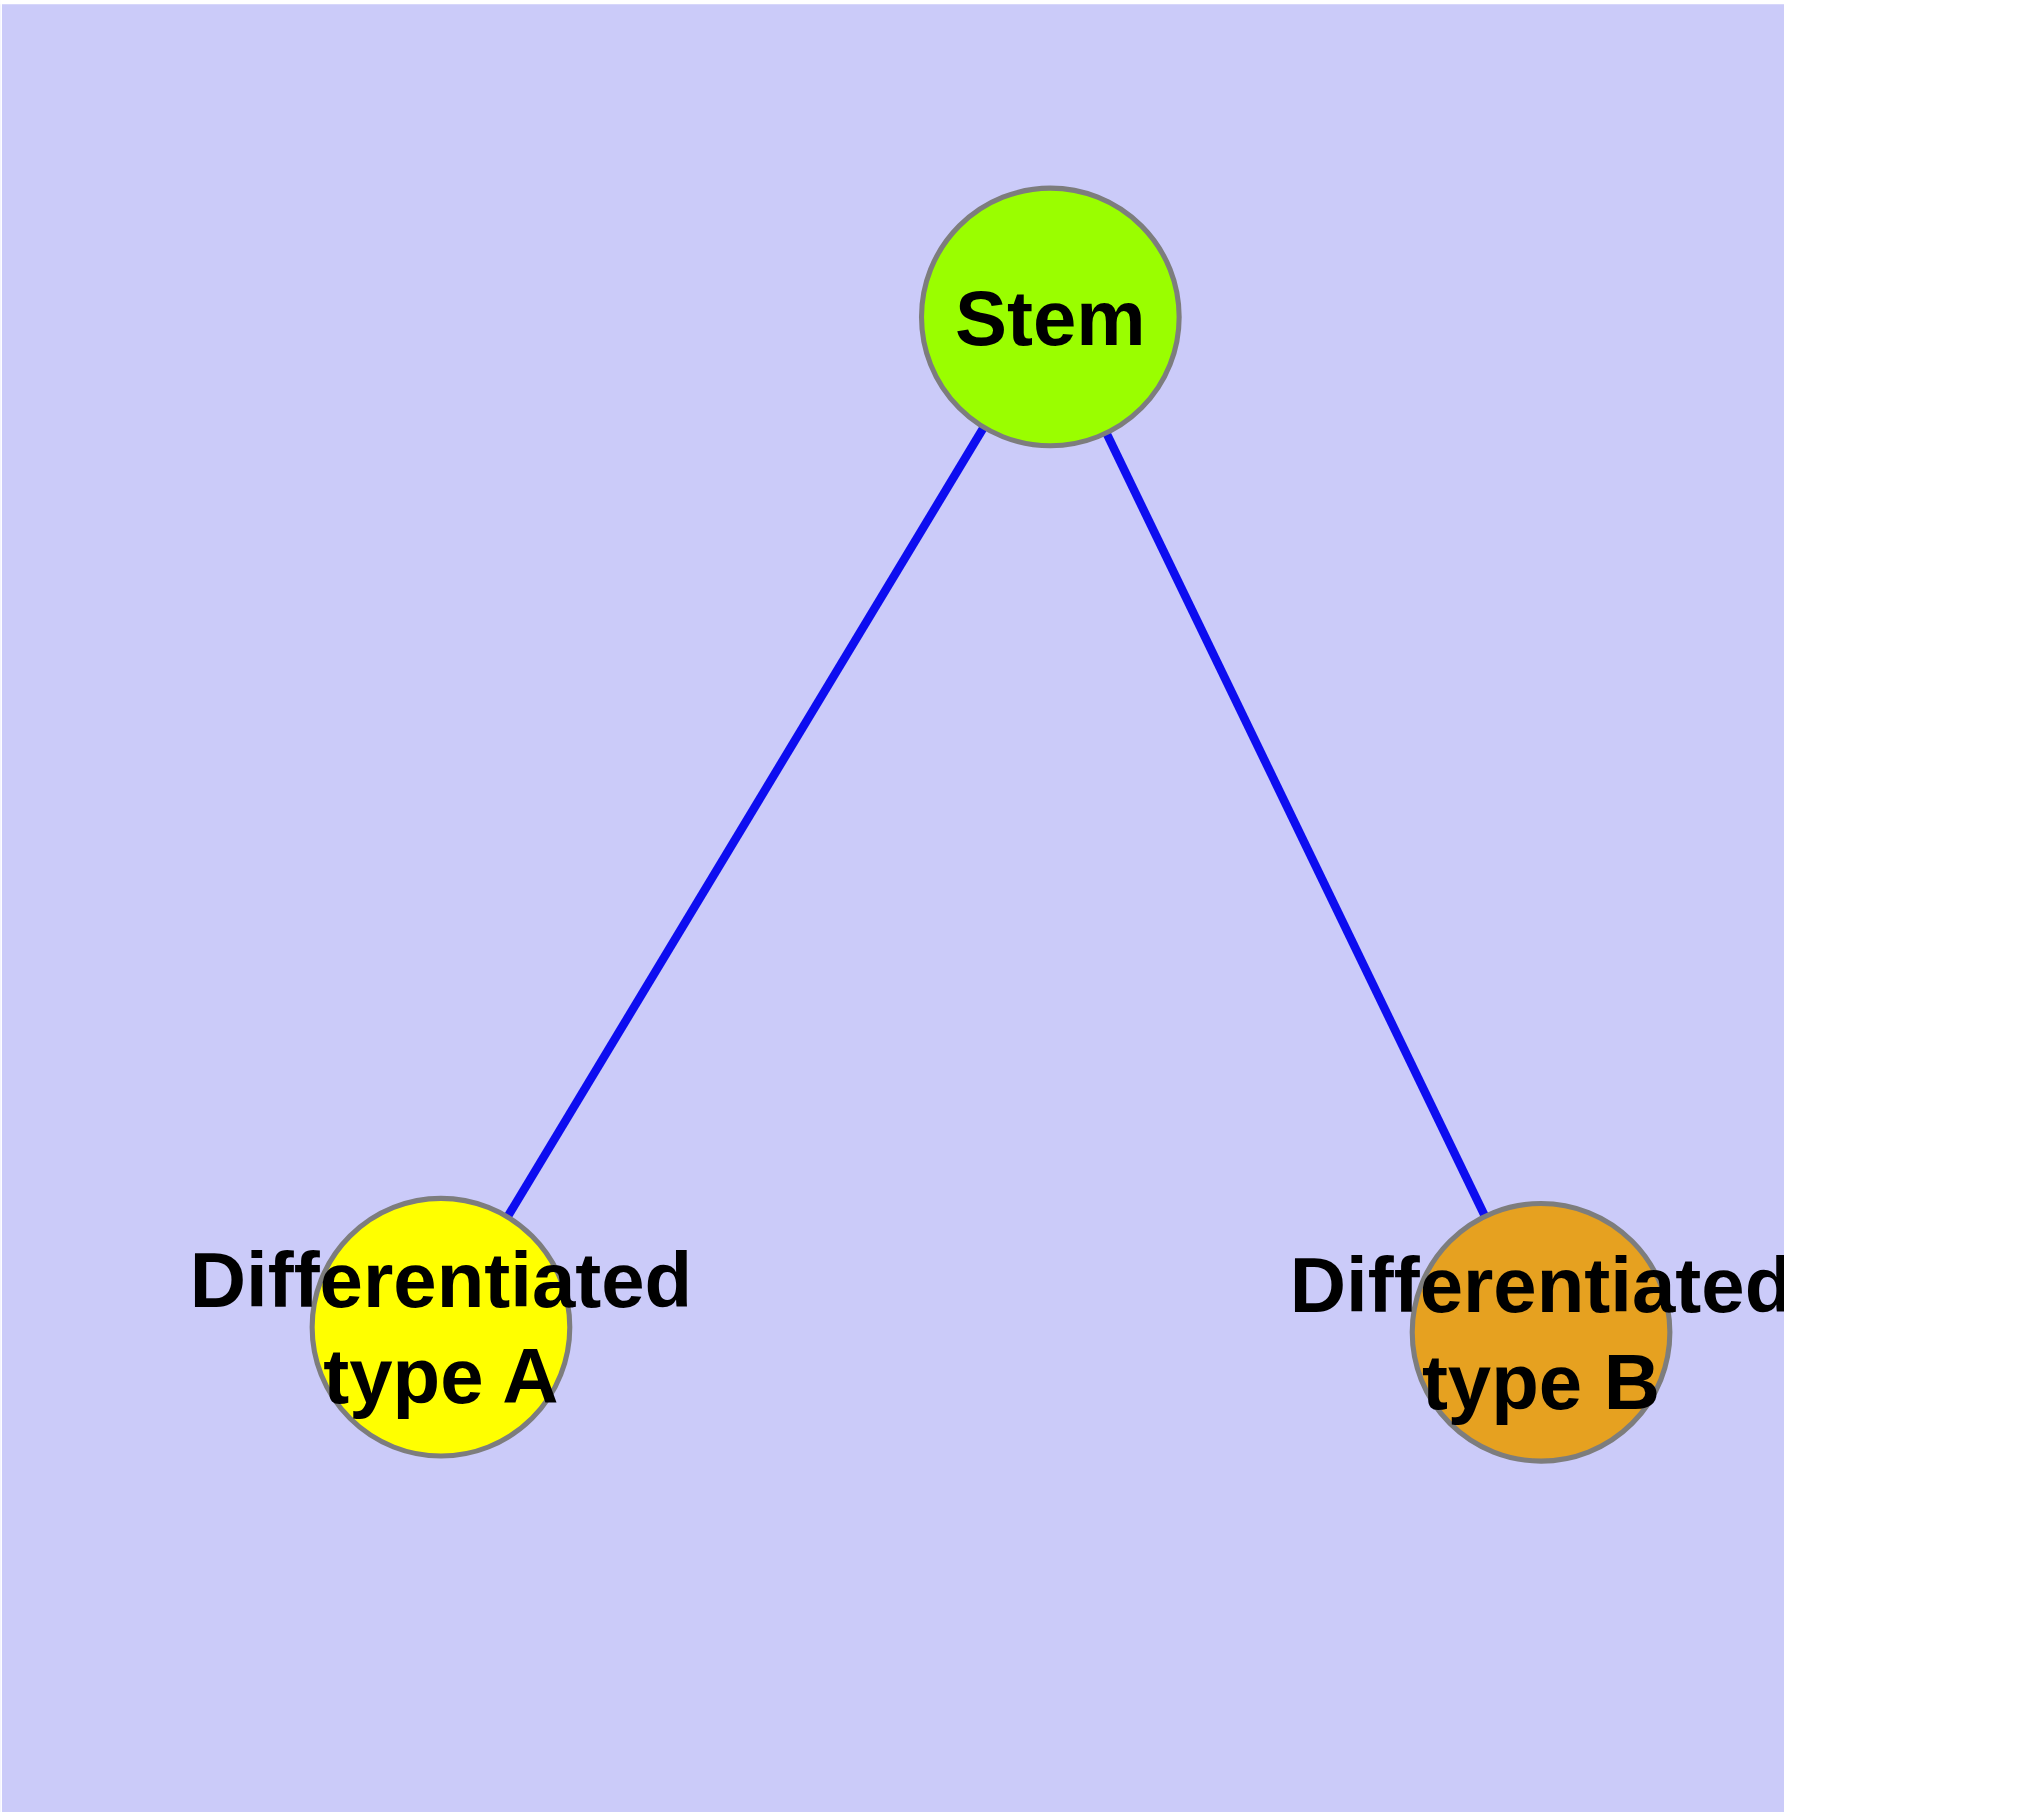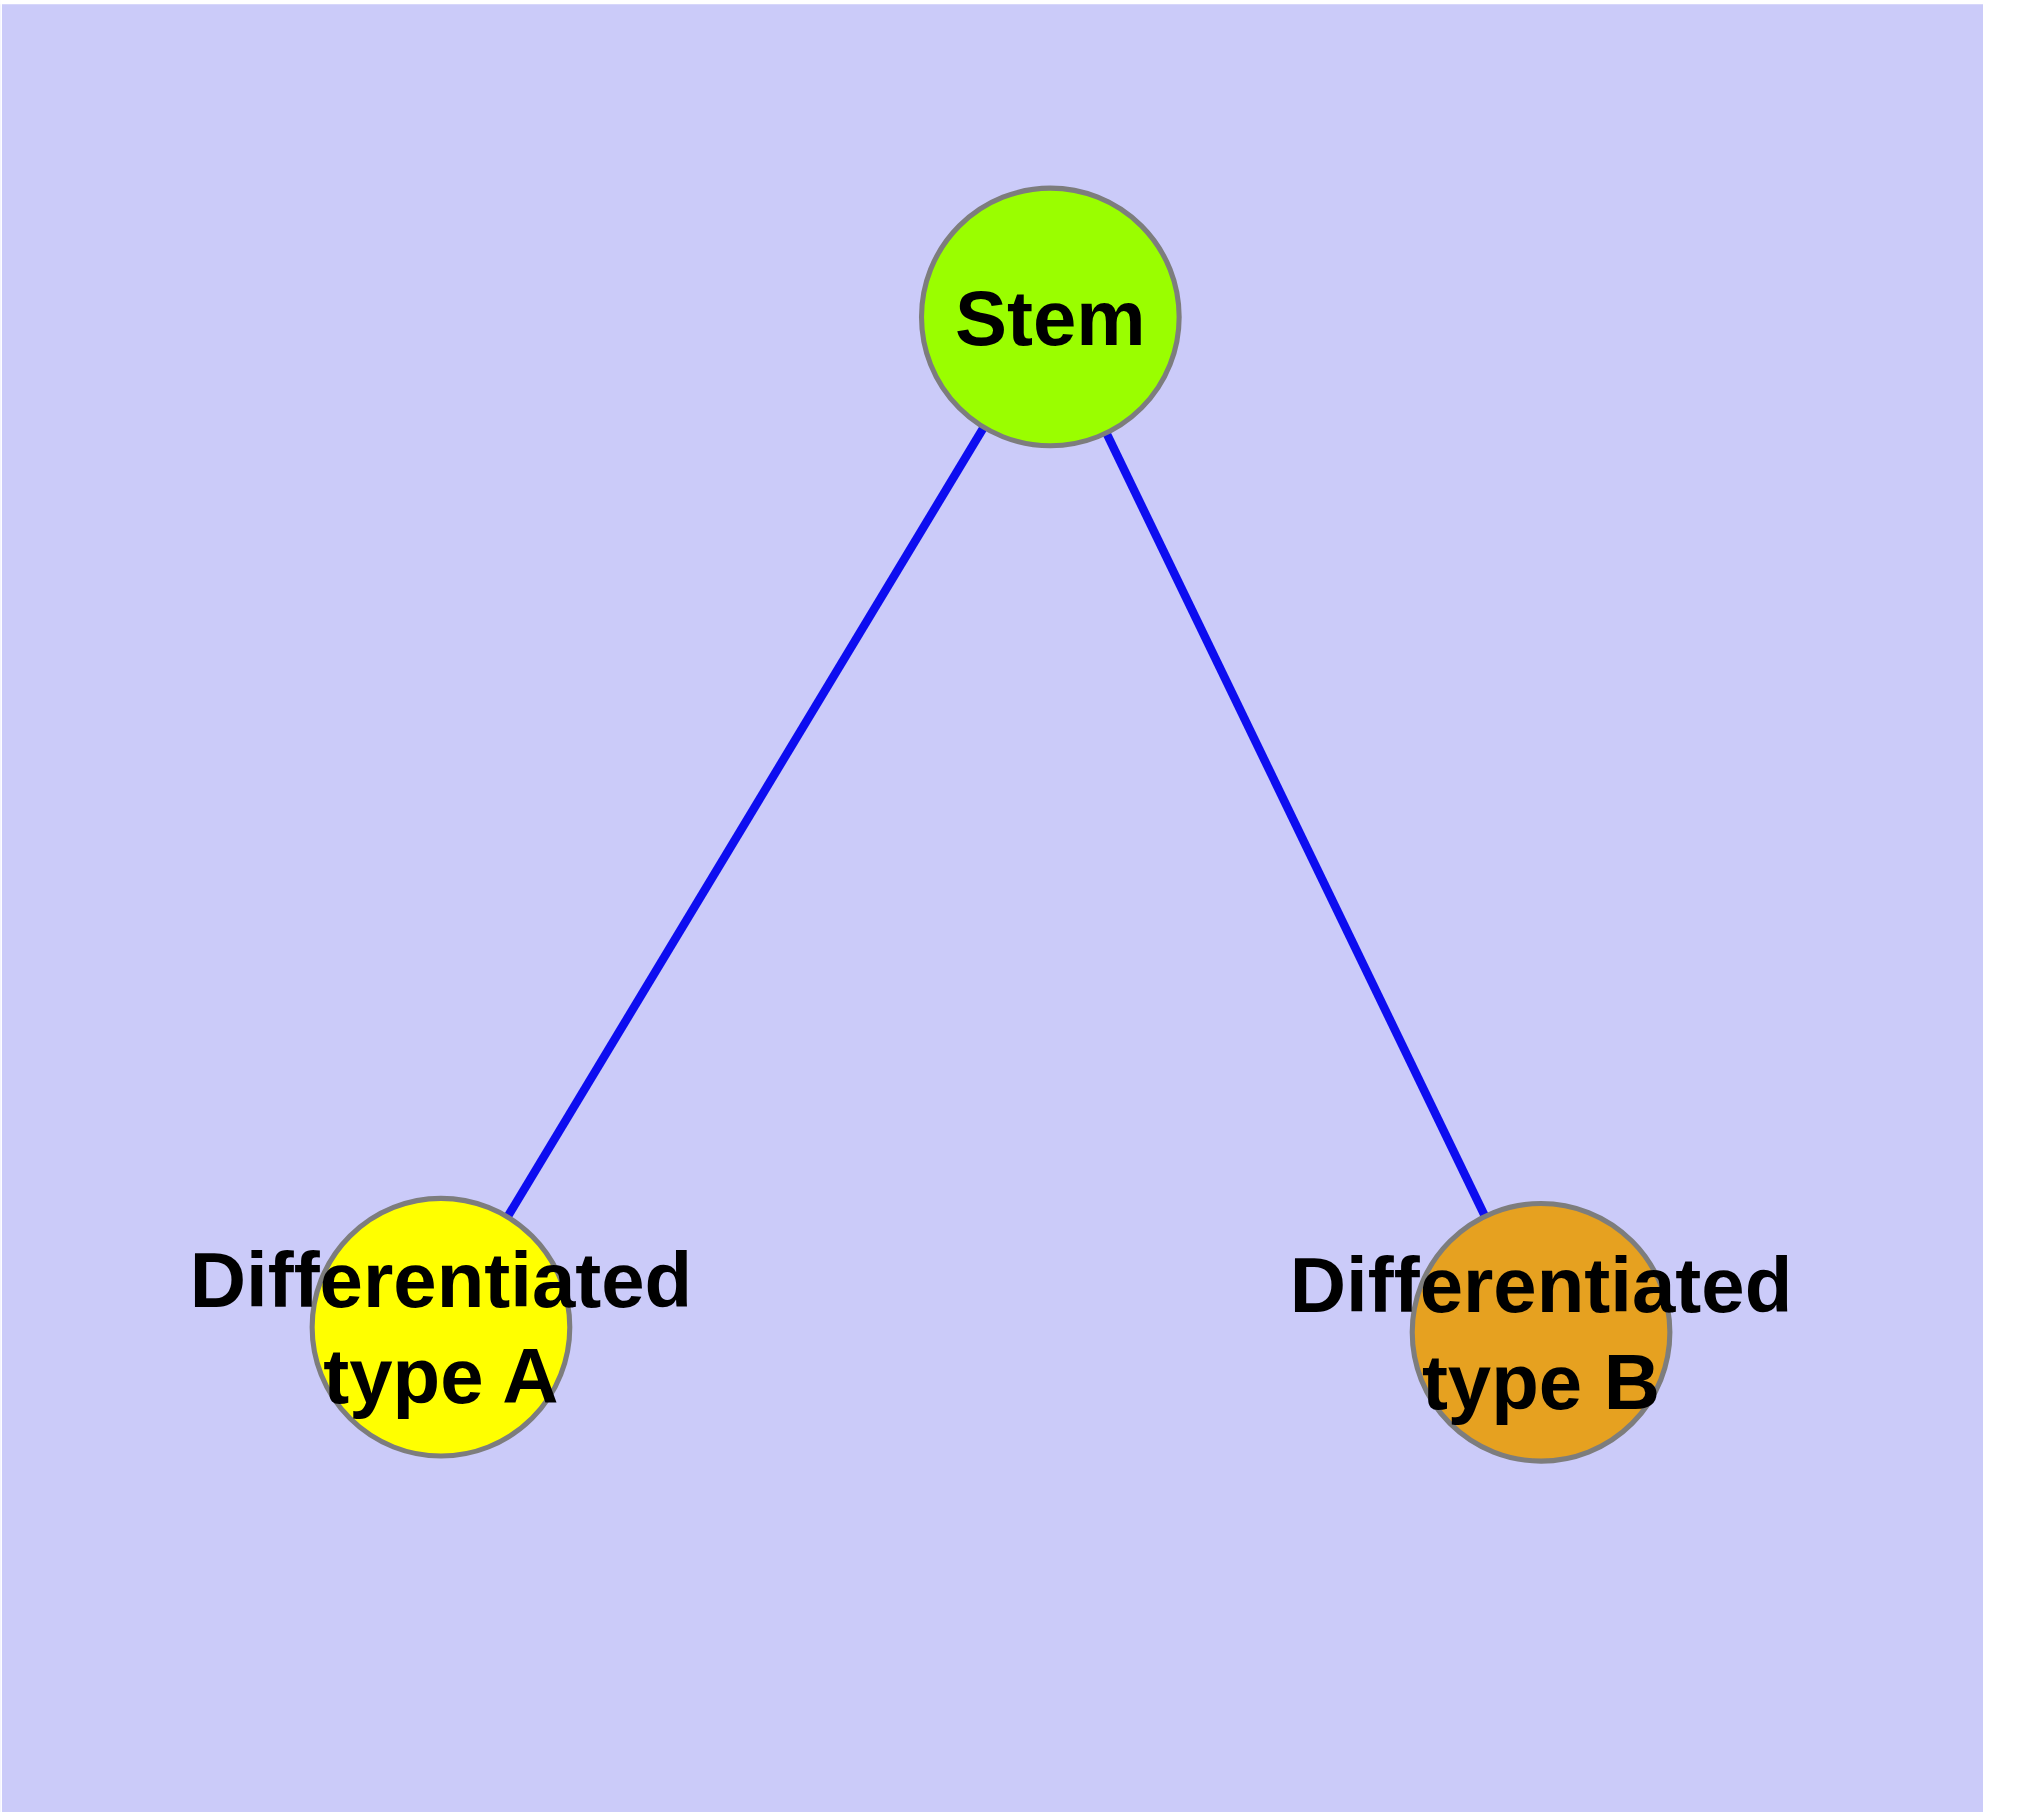--- a/index.html
+++ b/index.html
@@ -2,21 +2,21 @@
 <html style="font-size:13.6px"><head>
 <meta charset="utf-8">
 <style>
   html, body {
     margin: 0;
     padding: 0;
     background: #ffffff;
   }
   .stage {
     position: relative;
-    width: 1983px;
+    width: 1784px;
     height: 1812px;
     overflow: hidden;
     text-align: right;
   }
   svg.graph {
     display: block;
     width: 2021px;
     height: 1812px;
   }
   .node-label {

